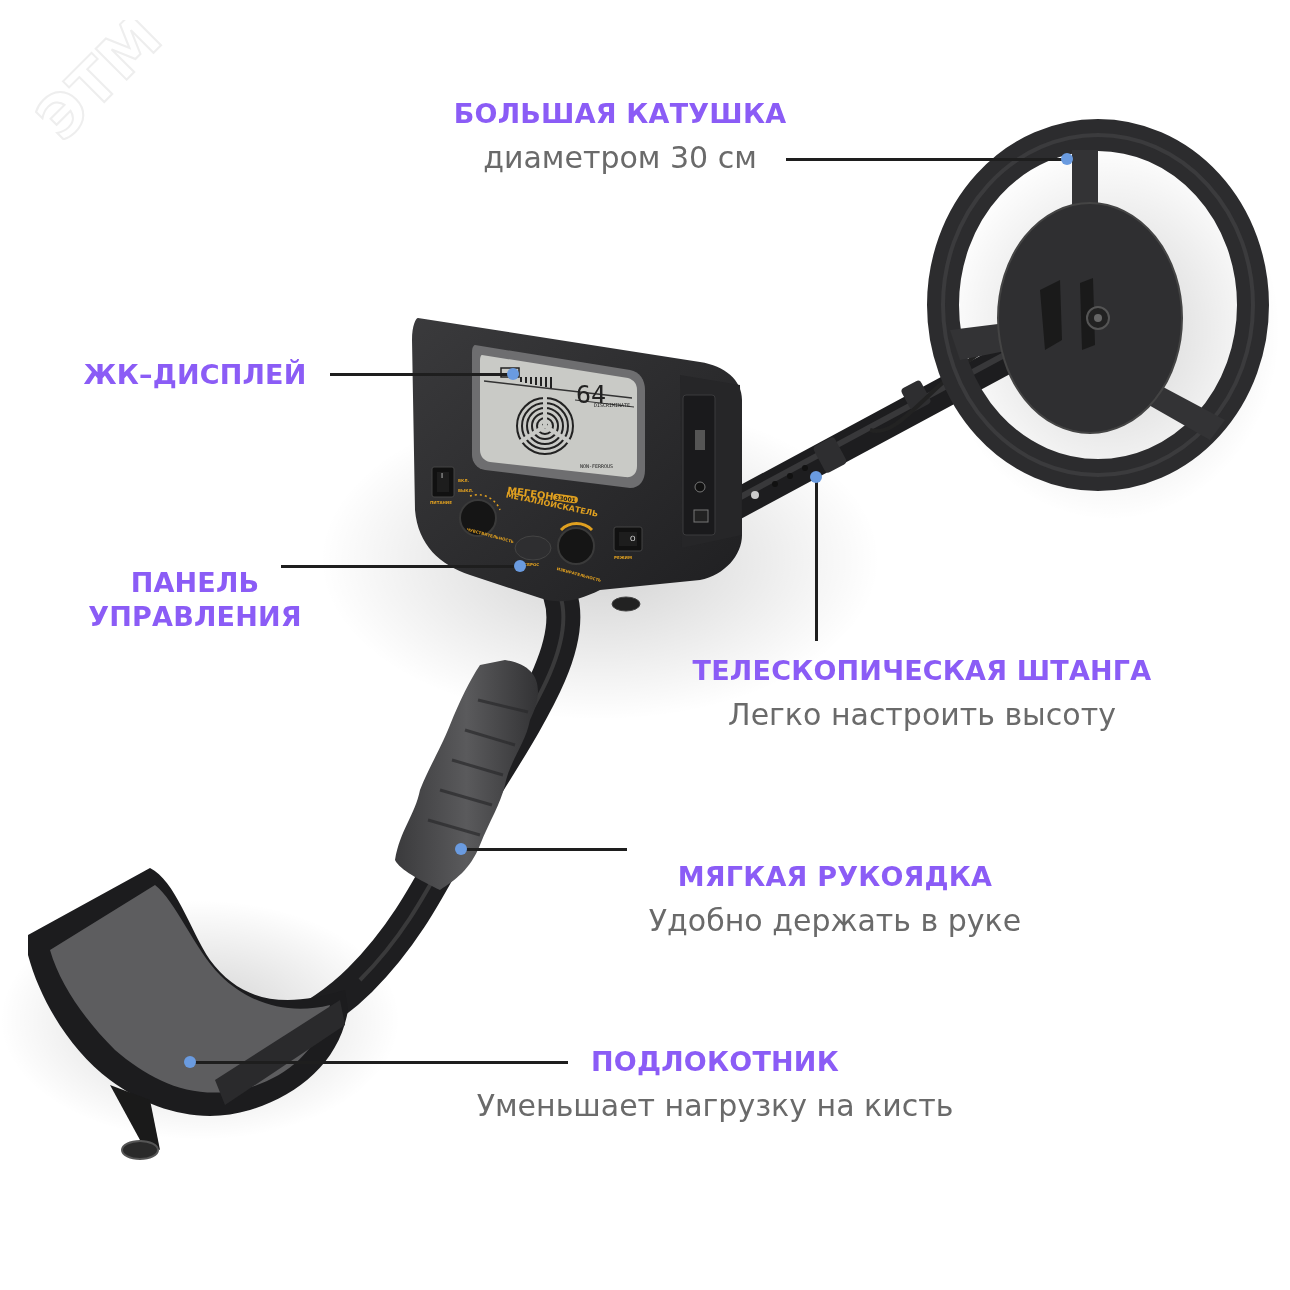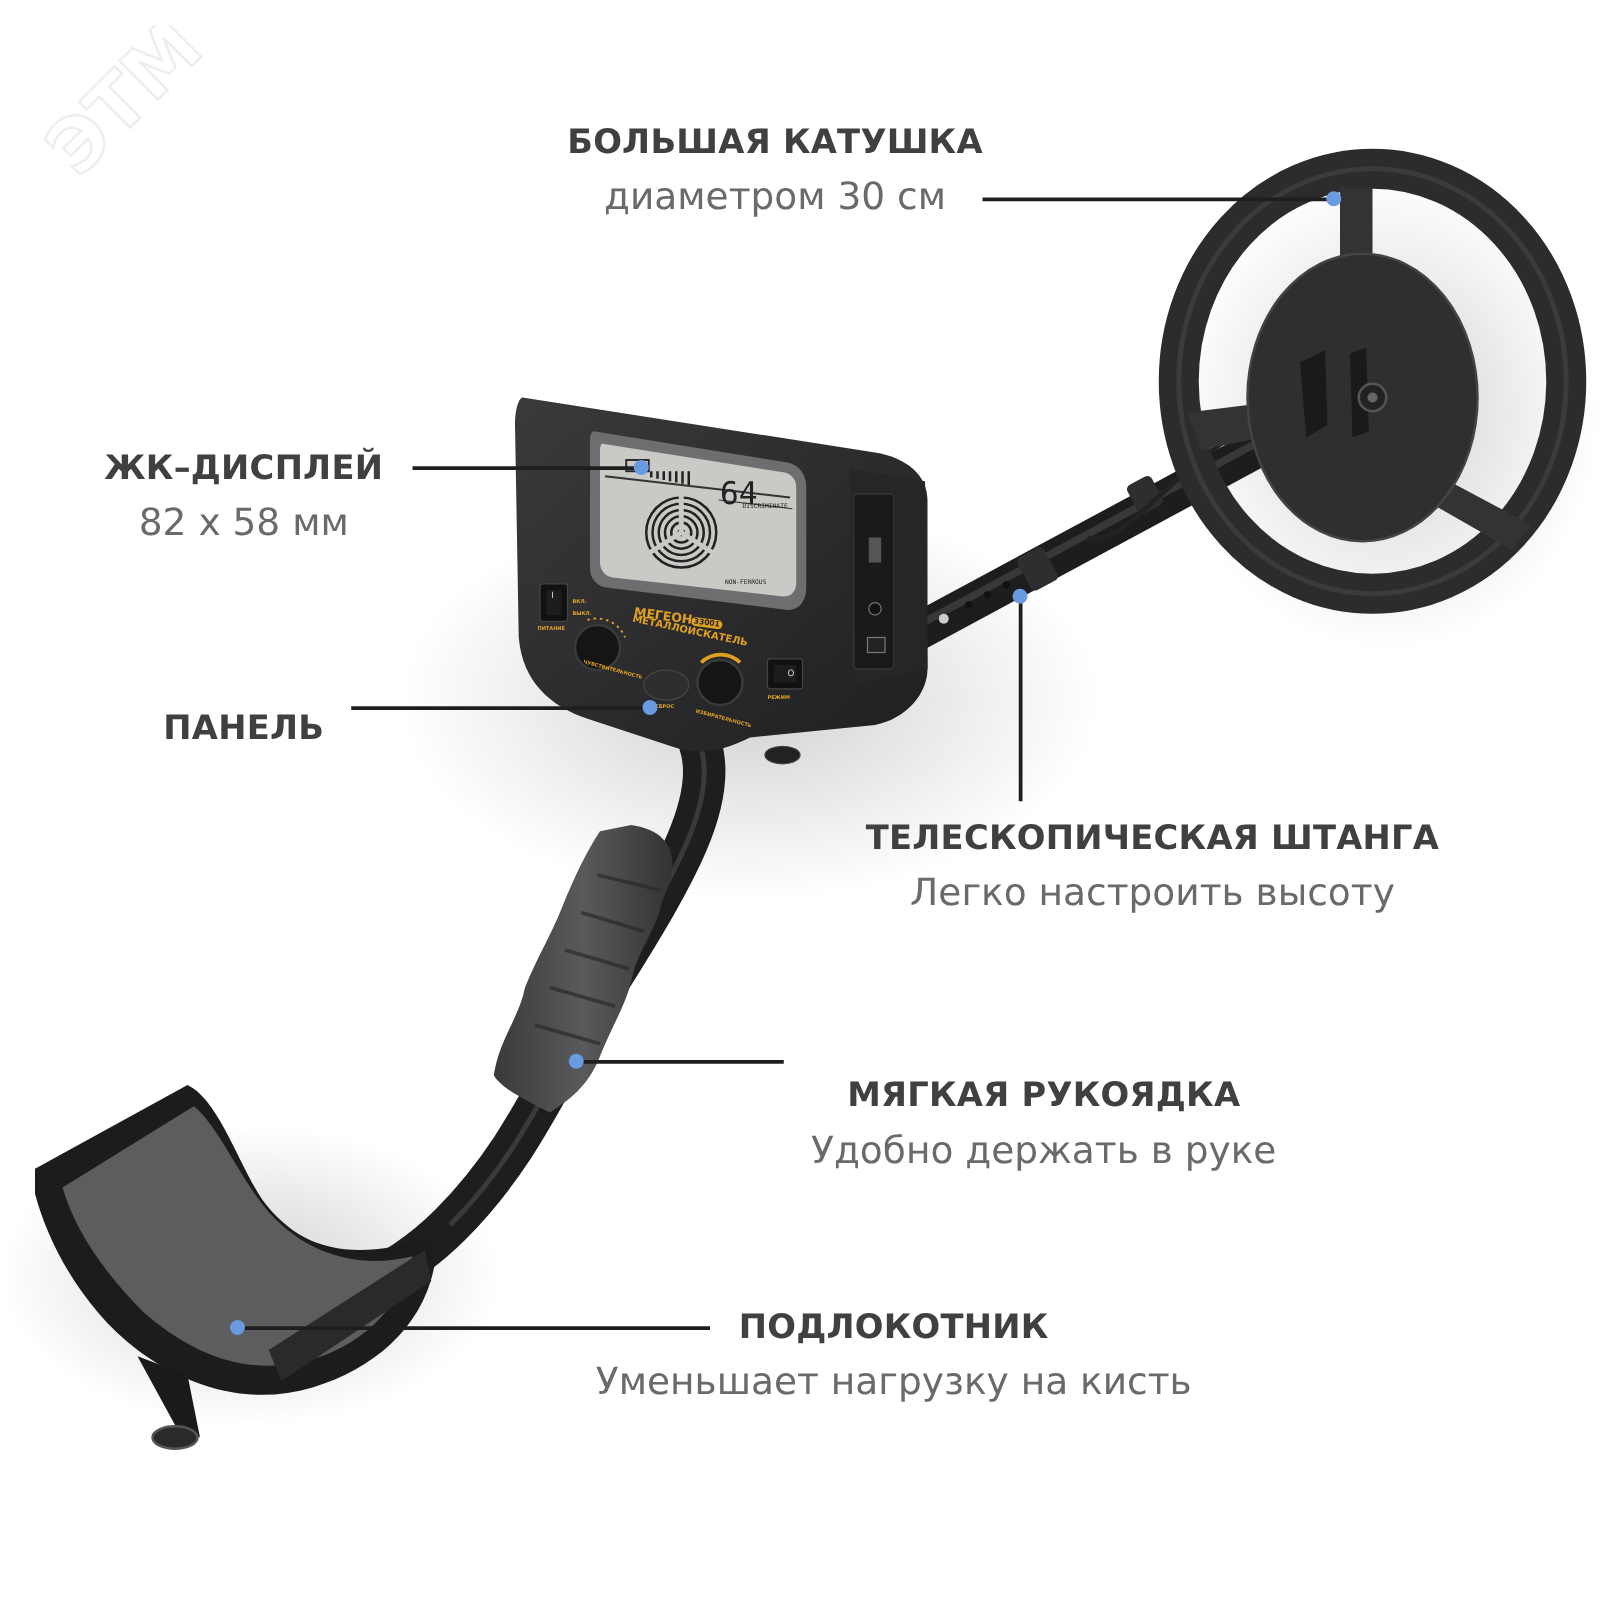--- a/index.html
+++ b/index.html
@@ -2,21 +2,21 @@
 <html><head>
   <meta charset="utf-8">
   <style>
     * { margin: 0; padding: 0; box-sizing: border-box; }
     html, body { width: 1290px; height: 1290px; background: #ffffff; overflow: hidden; }
     body { position: relative; font-family: "DejaVu Sans", "Liberation Sans", sans-serif; }
     .stage { position: absolute; left: 0; top: 0; width: 1290px; height: 1290px; }
     .product { position: absolute; left: 0; top: 0; width: 1290px; height: 1290px; }
     .watermark { position: absolute; left: 20px; top: 20px; width: 170px; height: 120px; }
     .callout { position: absolute; text-align: center; white-space: nowrap; }
-    .callout .title { color: #404040; font-weight: bold; font-size: 27px; letter-spacing: 0.2px; line-height: 34px; }
+    .callout .title { color: #8b5cf6; font-weight: bold; font-size: 27px; letter-spacing: 0.2px; line-height: 34px; }
     .callout .sub { color: #6a6a6a; font-size: 30px; line-height: 34px; margin-top: 10px; }
     .leader { position: absolute; background: #1e1e1e; }
     .dot { position: absolute; width: 12px; height: 12px; border-radius: 50%; background: #6a9be0; }
     .lcd-text { position: absolute; font-family: "DejaVu Sans Mono", monospace; color: #222; }
     .brand-text { position: absolute; color: #e0a020; font-weight: bold; }
   </style>
 </head>
 <body>
 
 <div class="stage">
@@ -179,27 +179,27 @@
 
   <div class="callout" style="left:440px; top:97px; width:360px;">
     <div class="title">БОЛЬШАЯ КАТУШКА</div>
     <div class="sub">диаметром 30 см</div>
   </div>
   <div class="leader" style="left:786px; top:158px; width:280px; height:3px;"></div>
   <div class="dot" style="left:1061px; top:153px;"></div>
 
   <div class="callout" style="left:60px; top:358px; width:270px;">
     <div class="title">ЖК–ДИСПЛЕЙ</div>
-    <div class="sub">82 x 58 мм</div>
   </div>
   <div class="leader" style="left:330px; top:373px; width:182px; height:3px;"></div>
   <div class="dot" style="left:507px; top:368px;"></div>
 
   <div class="callout" style="left:80px; top:566px; width:230px;">
     <div class="title">ПАНЕЛЬ</div>
+    <div class="title">УПРАВЛЕНИЯ</div>
   </div>
   <div class="leader" style="left:281px; top:565px; width:238px; height:3px;"></div>
   <div class="dot" style="left:514px; top:560px;"></div>
 
   <div class="leader" style="left:815px; top:477px; width:3px; height:164px;"></div>
   <div class="dot" style="left:810px; top:471px;"></div>
   <div class="callout" style="left:692px; top:654px; width:460px;">
     <div class="title">ТЕЛЕСКОПИЧЕСКАЯ ШТАНГА</div>
     <div class="sub">Легко настроить высоту</div>
   </div>

